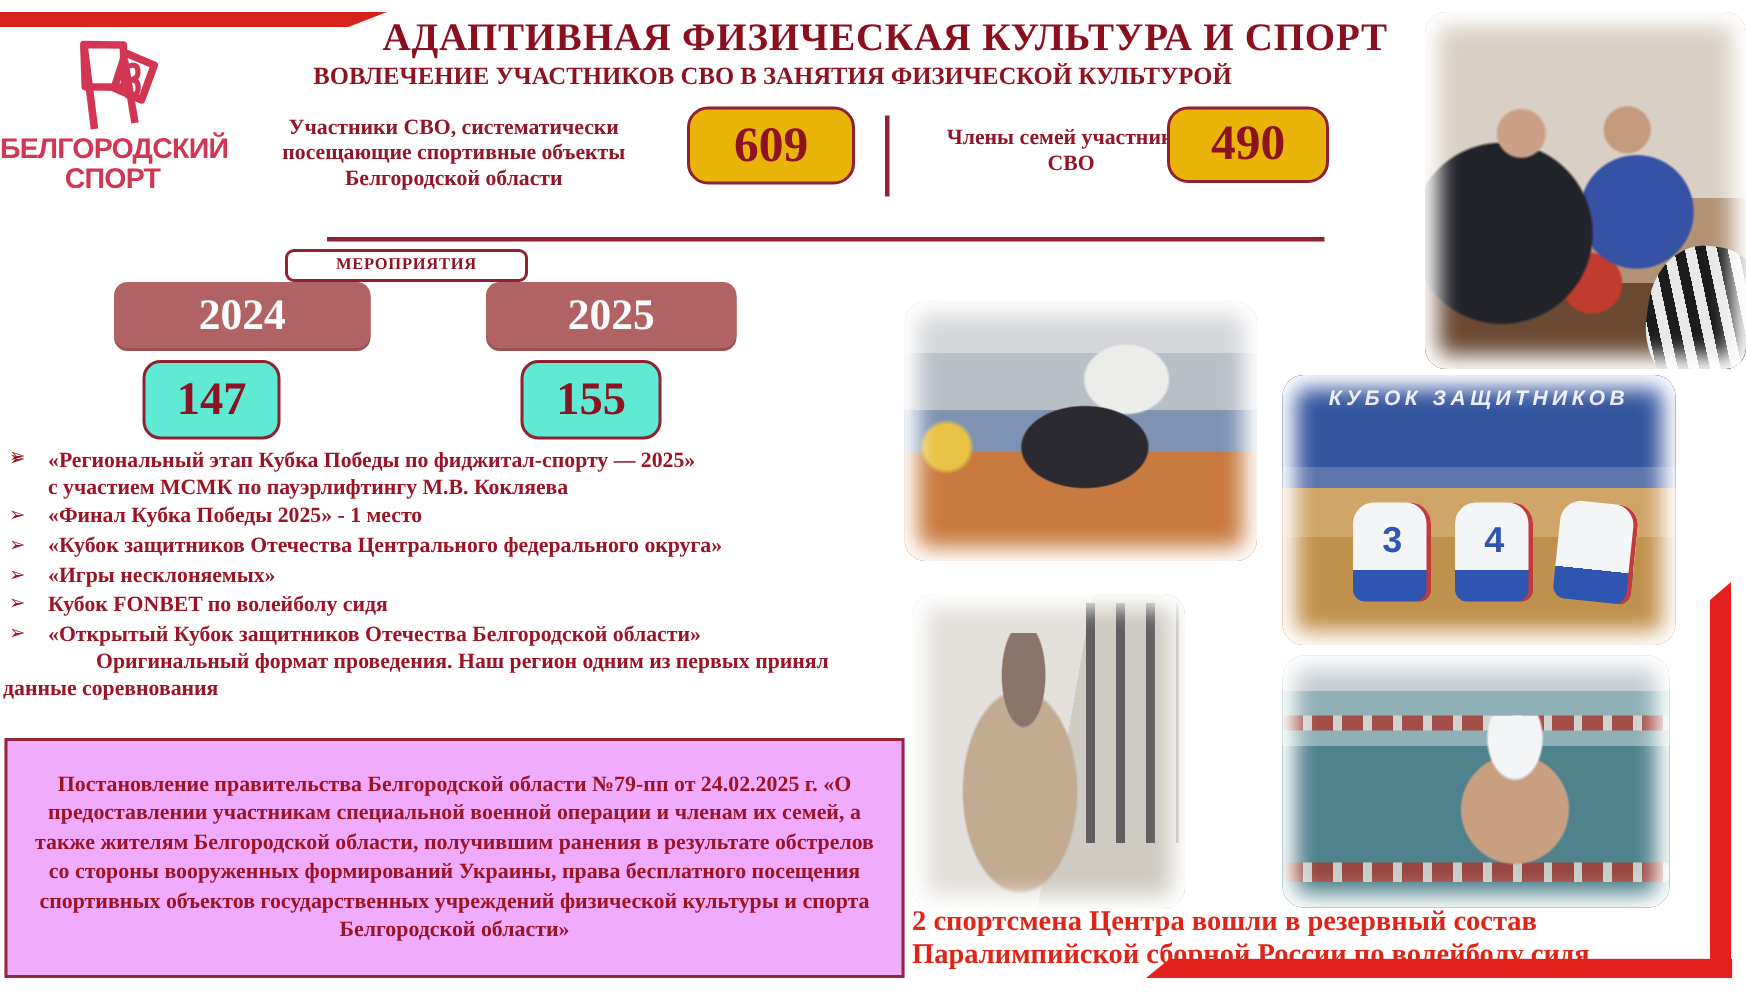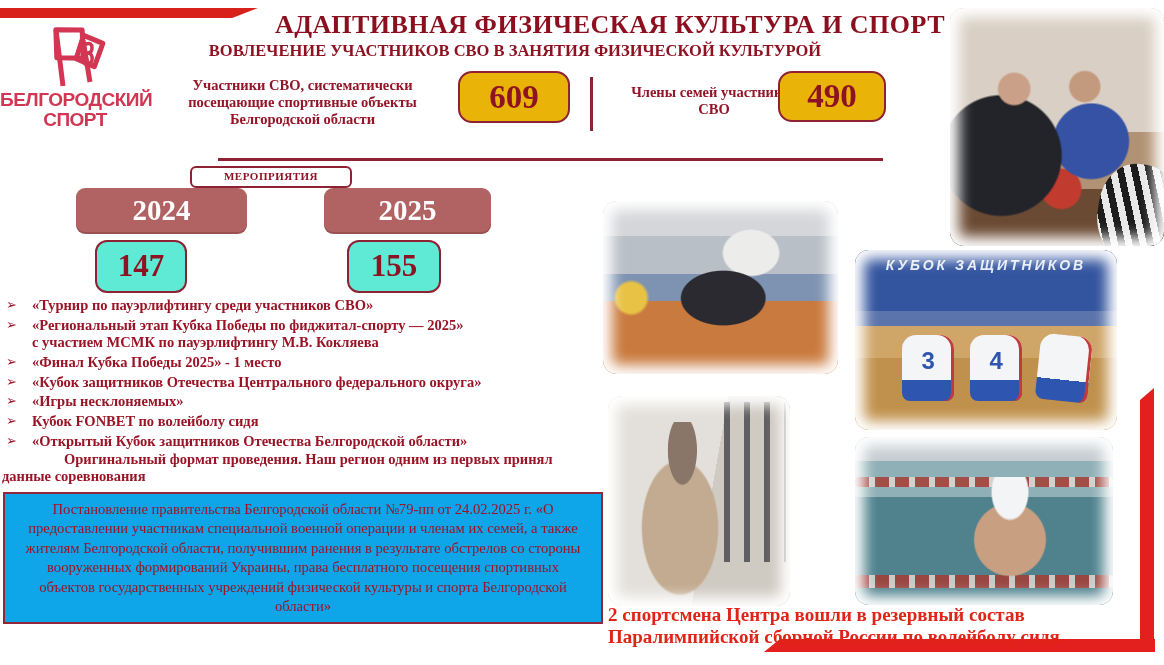--- a/index.html
+++ b/index.html
@@ -21,21 +21,21 @@
     clip-path:polygon(0 12px,100% 0,100% 100%,0 100%); z-index:9;
   }
   
   .logo{position:absolute; left:0; top:20px; width:150px; text-align:center;}
   .logo svg{display:block; margin:0 auto;}
   .logo-text{font-family:"Liberation Sans","DejaVu Sans",sans-serif; font-weight:bold;
     color:#d23653; line-height:1.05; letter-spacing:-0.5px;}
   .logo-line1{font-size:19px;}
   .logo-line2{font-size:19px;}
   
-  .title{position:absolute; left:255px; top:10px; width:710px; text-align:center;
+  .title{position:absolute; left:255px; top:10px; width:710px; text-align:left;
     font-size:26px; font-weight:bold; color:#8b0f1f; letter-spacing:0.5px;}
   .subtitle{position:absolute; left:160px; top:41px; width:710px; text-align:center;
     font-size:16.5px; font-weight:bold; color:#8e1322;}
   
   .stat-label{position:absolute; font-size:14.5px; font-weight:bold; text-align:center;
     color:#931527; line-height:1.18;}
   .stat-label.first{left:170px; top:77px; width:265px;}
   .stat-label.second{left:628px; top:84px; width:172px;}
   .stat-box{position:absolute; background:#eab308; border:2px solid #8e2233; border-radius:14px;
     text-align:center; font-weight:bold; color:#8e1322;}
@@ -60,21 +60,21 @@
   .bullets{position:absolute; left:2px; top:297px; width:600px; list-style:none; margin:0; padding:0;}
   .bullets li{position:relative; padding-left:30px; margin-bottom:2px;
     font-size:14.5px; font-weight:bold; color:#9a1426; line-height:1.22;}
   .bullets .marker{position:absolute; left:4px; top:0; font-size:13px; color:#9a1426;
     font-family:"DejaVu Sans",sans-serif;}
   .b2{font-weight:bold;}
   .b2:empty{display:none;}
   .b2.outdent{margin-left:-30px; text-indent:62px;}
   
   .decree-box{position:absolute; left:3px; top:492px; width:570px; border:2.5px solid #92263a;
-    background:#0ea5e9; padding:6px 13px; text-align:center; font-size:14.6px; font-weight:normal;
+    background:#f0abfc; padding:20px 13px; text-align:center; font-size:14.6px; font-weight:bold;
     color:#9a1426; line-height:1.33;}
   
   .photo{position:absolute; border-radius:14px; overflow:hidden;}
   .photo::after{content:""; position:absolute; inset:0; border-radius:14px;
     box-shadow:inset 0 0 14px 9px #ffffff; pointer-events:none;}
   .ph-armwrestling{left:950px; top:8px; width:214px; height:238px;
     background:
       radial-gradient(circle at 30% 34%, #caa188 0 7%, rgba(0,0,0,0) 8%),
       radial-gradient(circle at 63% 33%, #c49a7e 0 7%, rgba(0,0,0,0) 8%),
       radial-gradient(circle at 24% 62%, #23232a 0 27%, rgba(35,35,42,0) 28%),
@@ -161,21 +161,20 @@
 
   <div class="chip">МЕРОПРИЯТИЯ</div>
   <div class="year-btn y2024">2024</div>
   <div class="year-btn y2025">2025</div>
   <div class="count-box c147">147</div>
   <div class="count-box c155">155</div>
 
   <ul class="bullets">
     <li>
       <span class="marker">➢</span>
-      <span>«Турнир по пауэрлифтингу среди участников СВО»</span>
       
     </li>
     <li>
       <span class="marker">➢</span>
       <span>«Региональный этап Кубка Победы по фиджитал-спорту — 2025»</span>
       <div class="b2">с участием МСМК по пауэрлифтингу М.В. Кокляева</div>
     </li>
     <li>
       <span class="marker">➢</span>
       <span>«Финал Кубка Победы 2025» - 1 место</span>

